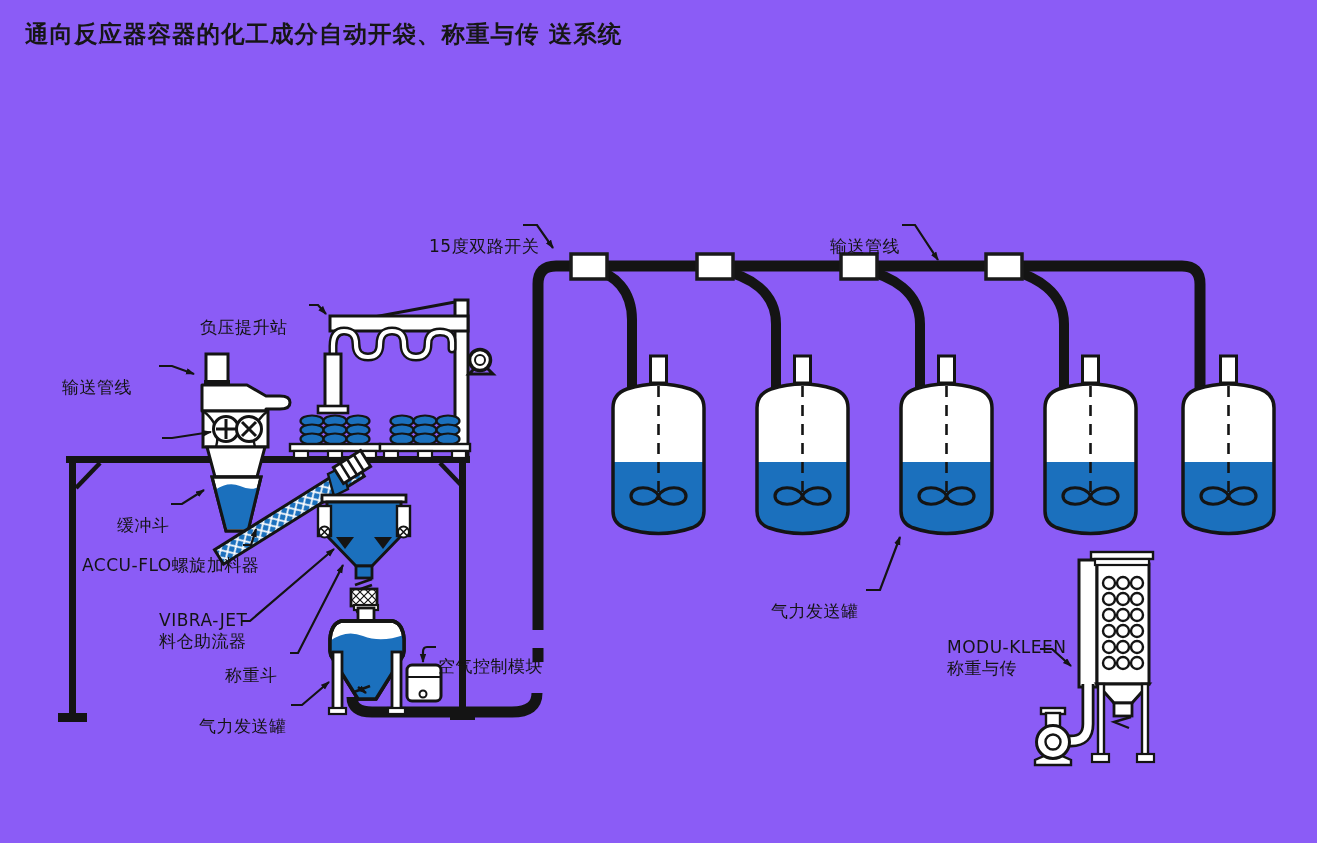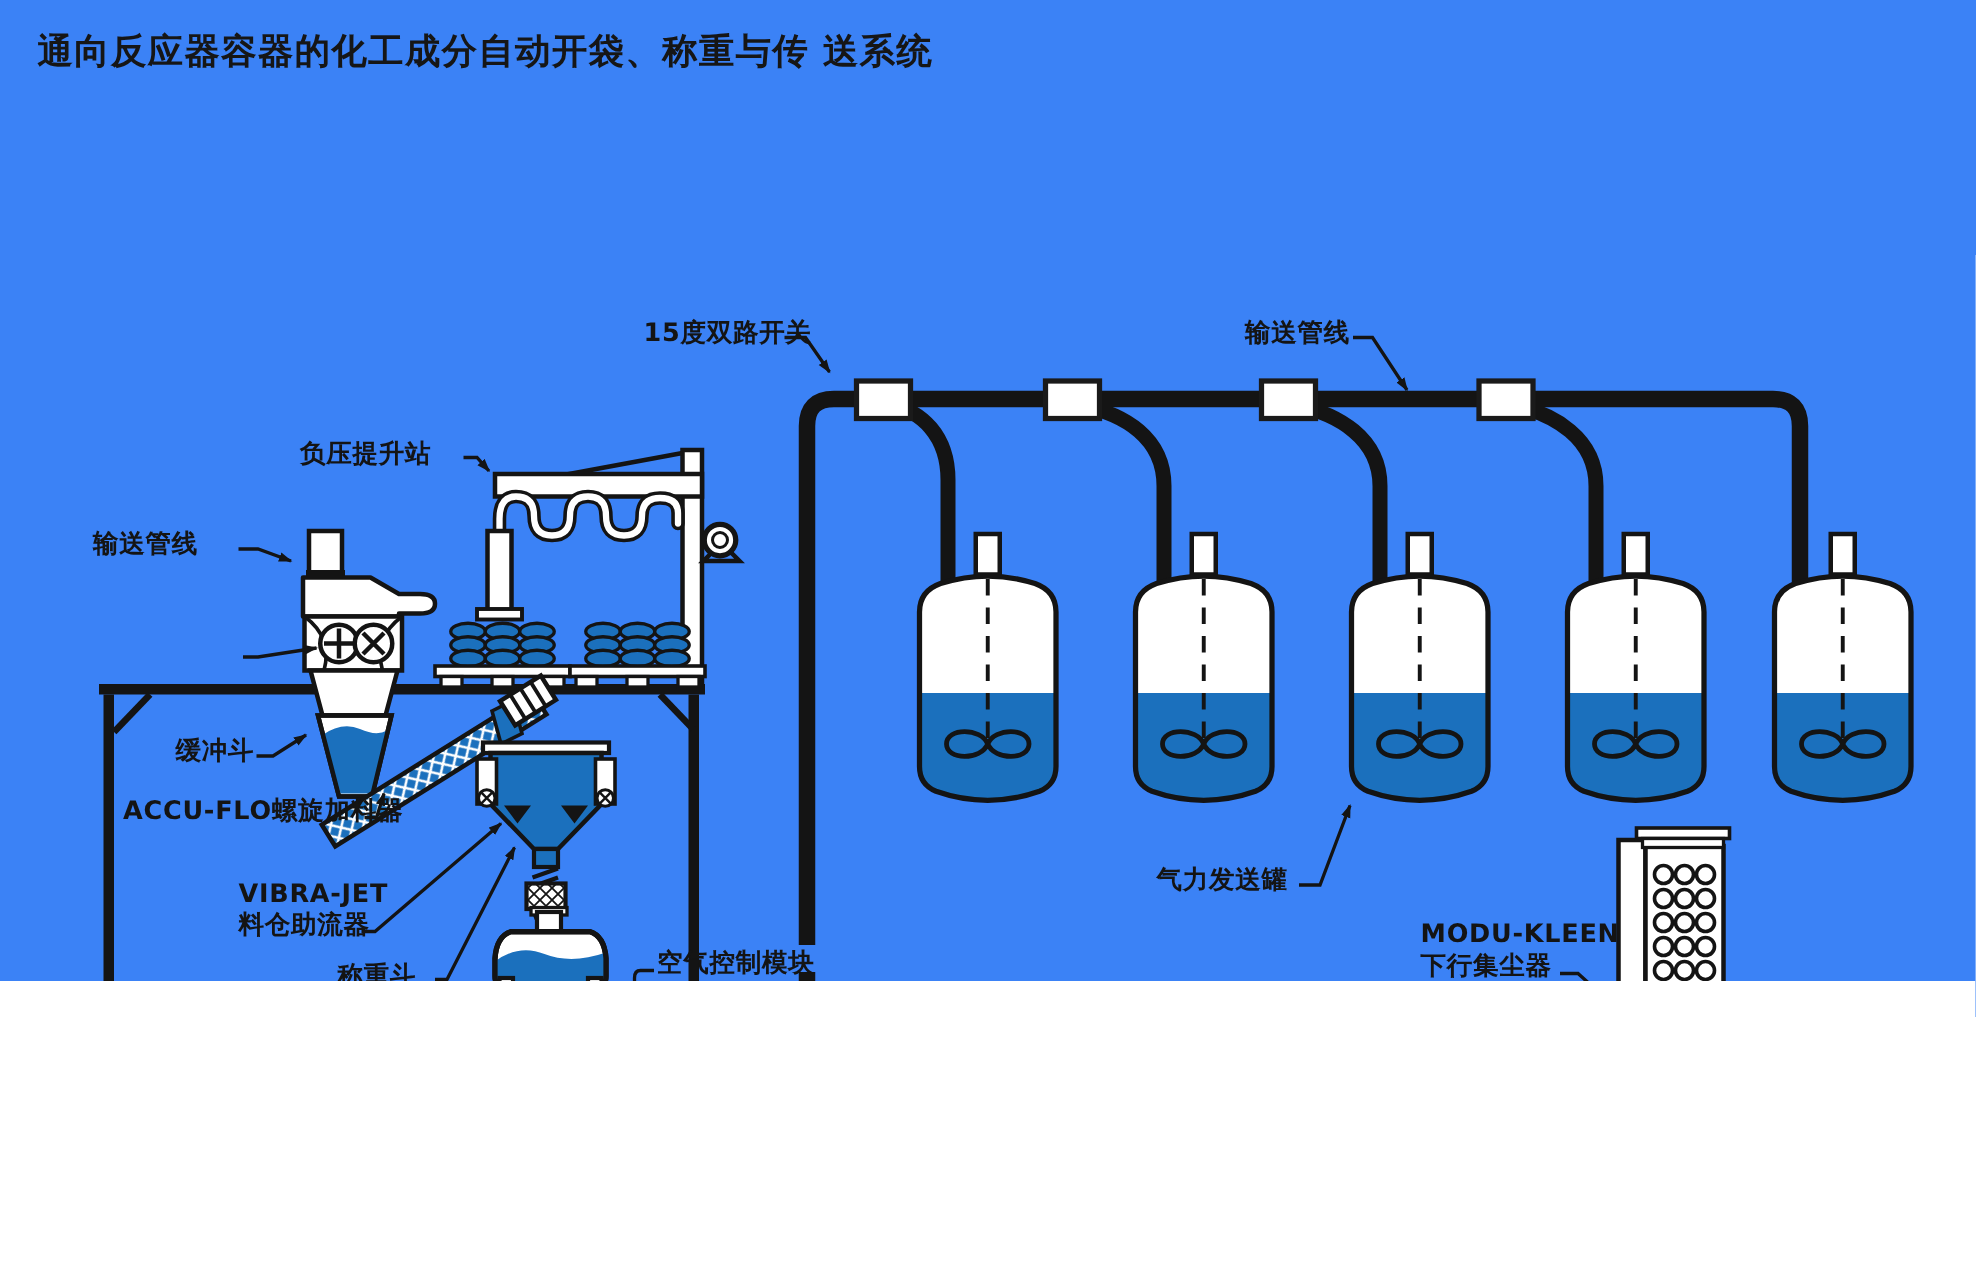--- a/index.html
+++ b/index.html
@@ -1,31 +1,32 @@
 <!DOCTYPE html>
 <html><head>
 <meta charset="utf-8">
 <style>
   html,body{margin:0;padding:0;}
   #canvas{
     position:relative;
-    width:1317px;height:654px;
-    background:#3b82f6;
+    width:1317px;height:843px;
+    background:#8b5cf6;
     overflow:hidden;
     font-family:"DejaVu Sans","Liberation Sans",sans-serif;
   }
   #diagram-svg{position:absolute;left:0;top:0;}
   .lbl{
     position:absolute;
-    font-weight:bold;
+    font-weight:normal;
     font-size:17px;
     line-height:1.0;
     color:#141414;
     white-space:nowrap;
     letter-spacing:0.5px;
+    margin-top:24px;
   }
   .lbl .ln{display:block;line-height:1.22;}
   #title{
     position:absolute;left:25px;top:18px;
     font-weight:bold;font-size:23.5px;line-height:1.38;
     color:#161616;letter-spacing:1px;
   }
   #system-label{
     position:absolute;left:293px;top:736px;
     font-weight:bold;font-size:24px;color:#141414;letter-spacing:1px;
@@ -298,17 +299,17 @@
     <span class="ln">料仓助流器</span>
   </div>
 
   <div class="lbl" style="left:225px;top:643px">称重斗</div>
   <div class="lbl" style="left:199px;top:694px">气力发送罐</div>
   <div class="lbl" style="left:438px;top:634px">空气控制模块</div>
   <div class="lbl" style="left:771px;top:579px">气力发送罐</div>
 
   <div class="lbl" style="left:947px;top:613px">
     <span class="ln">MODU-KLEEN</span>
-    <span class="ln">下行集尘器</span>
+    <span class="ln">称重与传</span>
   </div>
 
 
 </div>
 
 </body></html>

